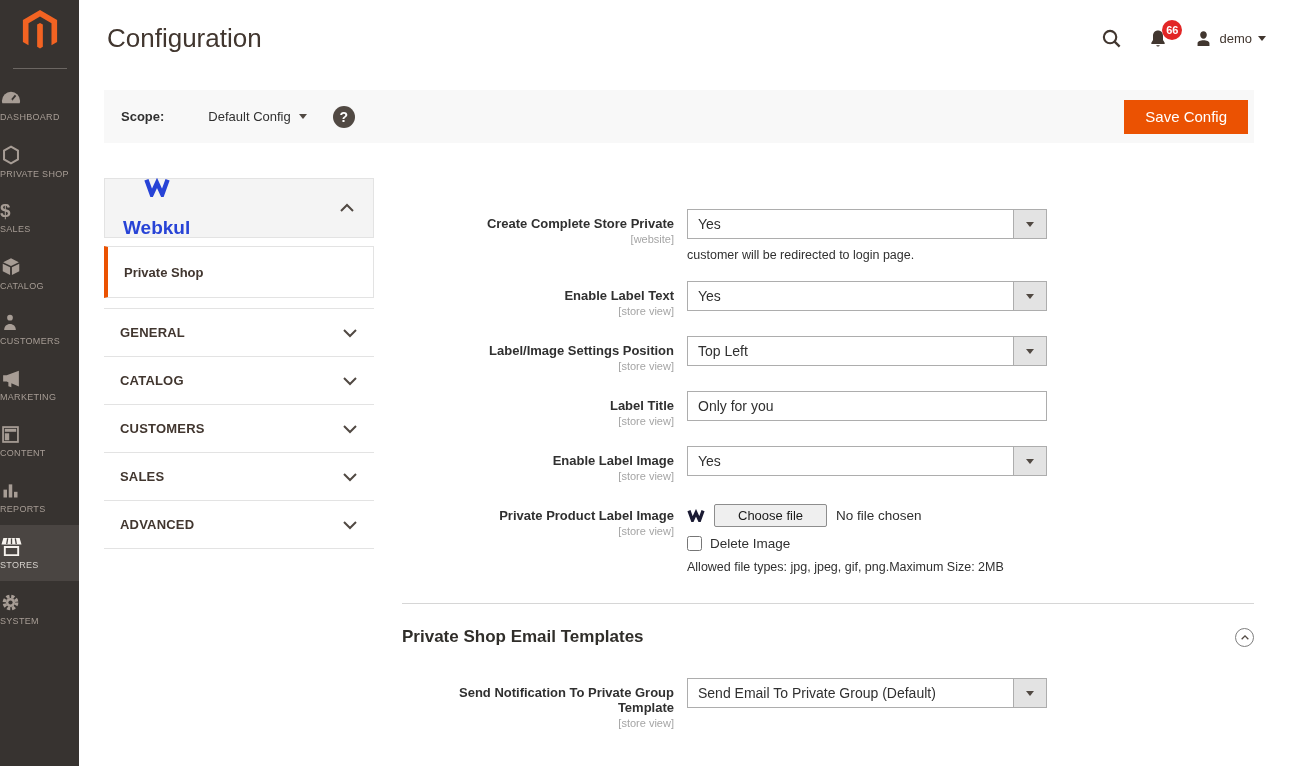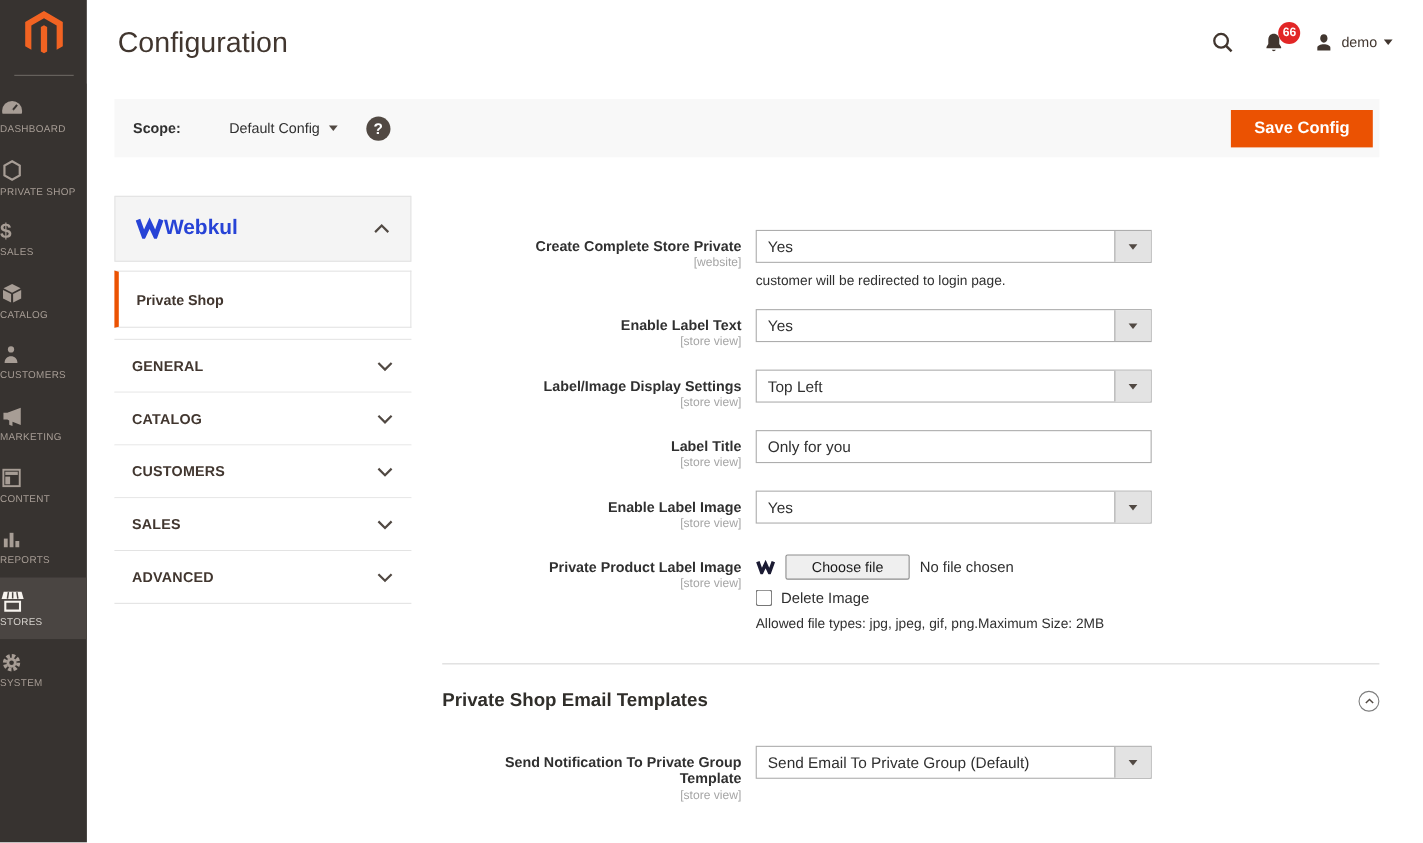--- a/index.html
+++ b/index.html
@@ -41,30 +41,30 @@
   
   .scope-bar { background:#f8f8f8; height:53px; display:flex; align-items:center; padding:0 6px 0 17px; }
   .scope-label { font-size:13px; font-weight:bold; color:#303030; }
   .scope-switcher { display:flex; align-items:center; gap:8px; margin-left:44px; cursor:pointer; }
   .scope-value { font-size:13px; color:#303030; }
   .scope-caret { width:0; height:0; border-left:4px solid transparent; border-right:4px solid transparent;
     border-top:5px solid #514943; }
   .help-icon { margin-left:26px; width:22px; height:22px; border-radius:50%; background:#514943; color:#fff;
     font-size:14px; font-weight:bold; display:flex; align-items:center; justify-content:center; cursor:pointer; }
   .save-btn { margin-left:auto; background:#eb5202; color:#fff; border:none; font-family:inherit;
-    font-size:15px; font-weight:bold; height:34px; padding:0 21px; cursor:pointer; }
+    font-size:15px; font-weight:normal; height:34px; padding:0 21px; cursor:pointer; }
 
   
   .columns { display:flex; margin-top:35px; gap:28px; }
 
   
   .config-nav { width:270px; flex-shrink:0; }
   .wk-header { height:60px; background:#f4f4f4; border:1px solid #e3e3e3; display:flex; align-items:center;
     padding:0 18px; cursor:pointer; }
-  .wk-logo { display:flex; gap:0; }
+  .wk-logo { display:flex; align-items:center; gap:20px;flex-direction:column; }
   .wk-name { font-size:19px; font-weight:bold; color:#2743d6; }
   .chev { display:flex; margin-left:auto; }
   .ps-item { margin-top:8px; border:1px solid #e3e3e3; border-left:4px solid #eb5202; height:52px;
     display:flex; align-items:center; padding-left:16px; font-size:13px; font-weight:bold; color:#41362f;
     background:#fff; cursor:pointer; }
   .acc-list { margin-top:10px; border-top:1px solid #e3e3e3; }
   .acc-item { height:48px; border-bottom:1px solid #e3e3e3; display:flex; align-items:center;
     justify-content:space-between; padding:0 16px; font-size:13px; font-weight:bold; letter-spacing:.2px;
     color:#41362f; cursor:pointer; background:#fff; }
 
@@ -320,21 +320,21 @@
               <div class="control-col">
                 <div class="sel">
                   <span class="sel-text">Yes</span>
                   <span class="sel-arrow"></span>
                 </div>
               </div>
             </div>
 
             <div class="form-row">
               <div class="label-col">
-                <div class="f-label">Label/Image Display Settings</div>
+                <div class="f-label">Label/Image Settings Position</div>
                 <div class="f-scope">[store view]</div>
               </div>
               <div class="control-col">
                 <div class="sel">
                   <span class="sel-text">Top Left</span>
                   <span class="sel-arrow"></span>
                 </div>
               </div>
             </div>
 

